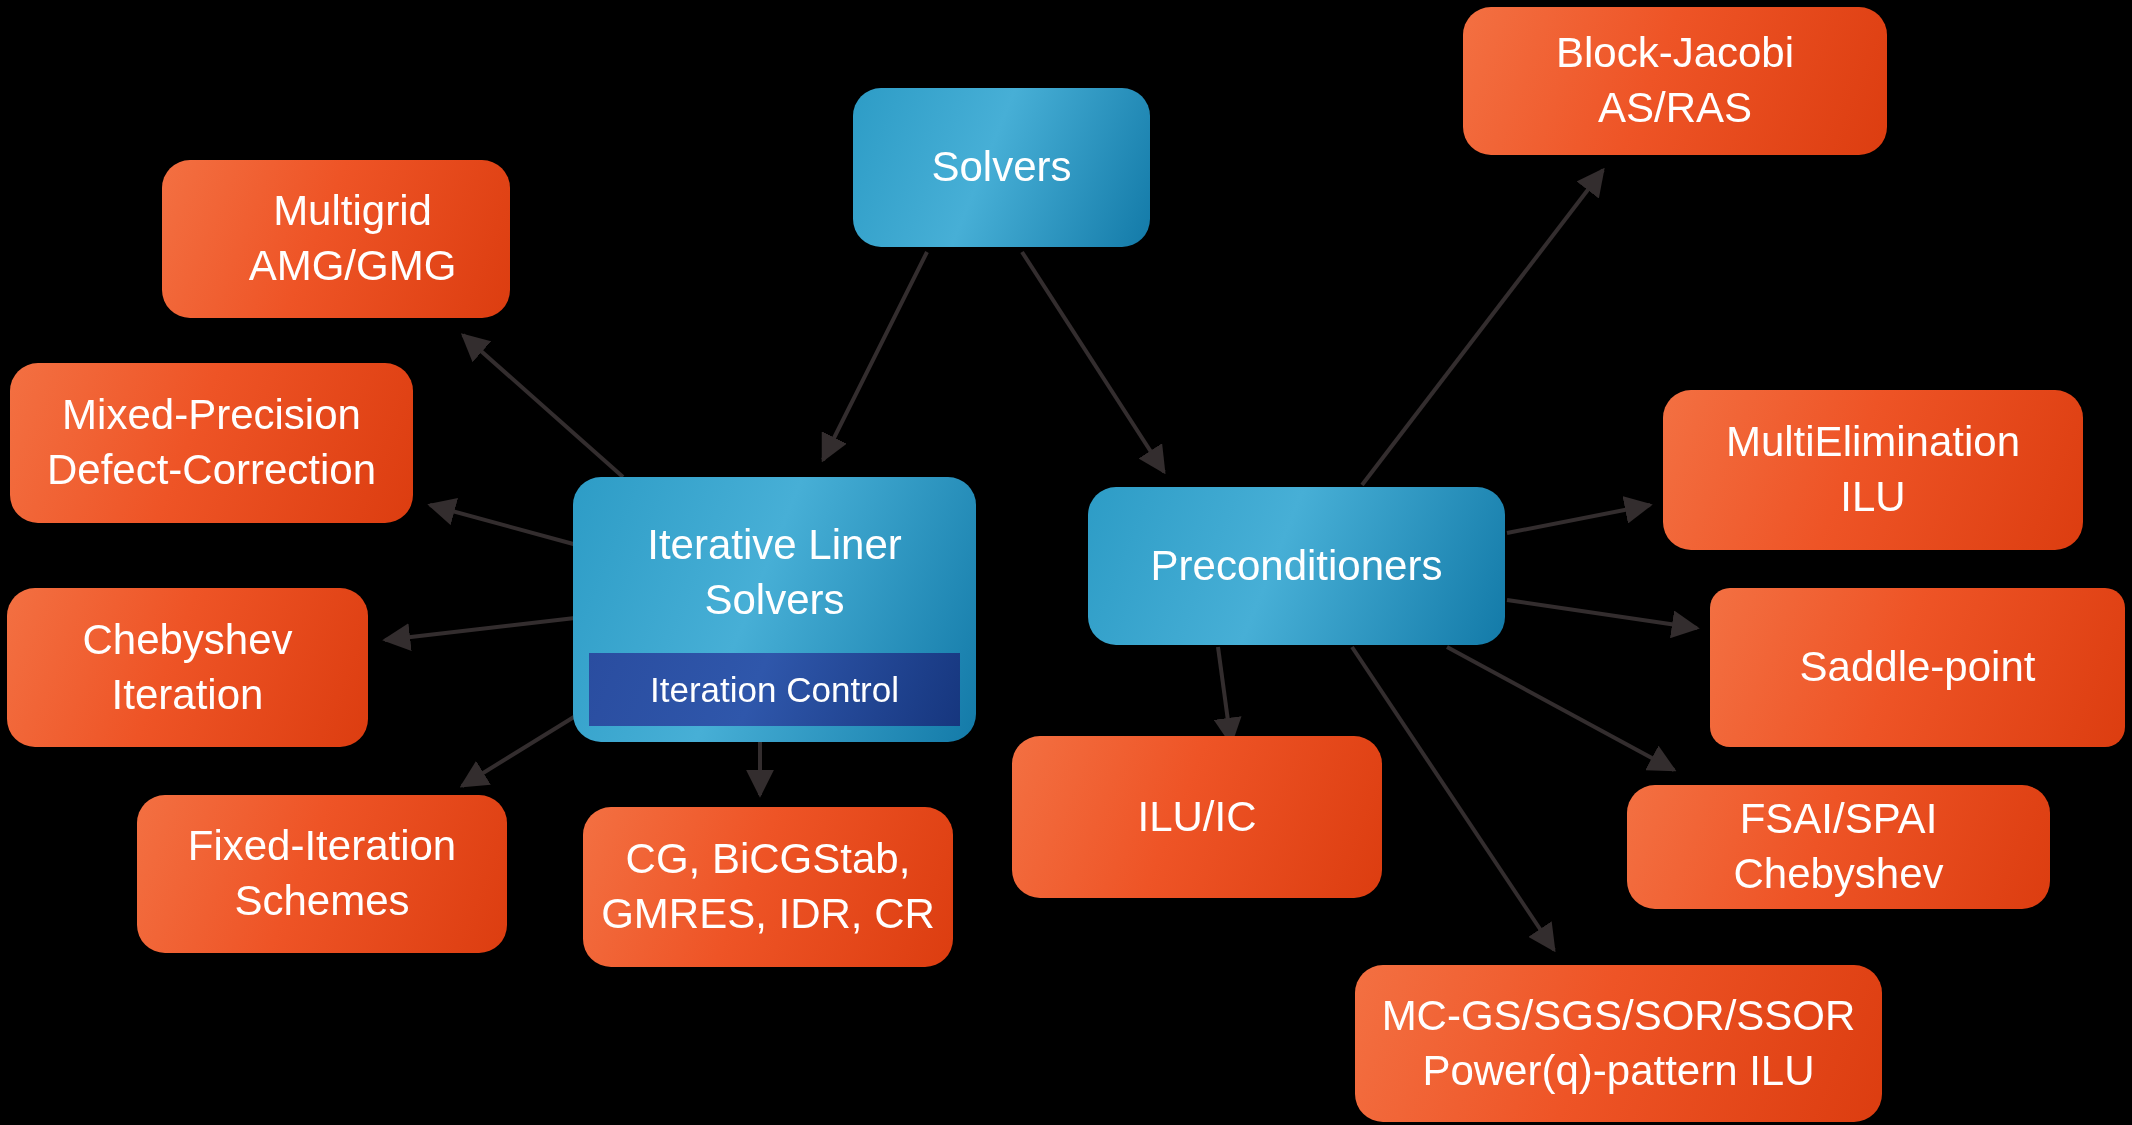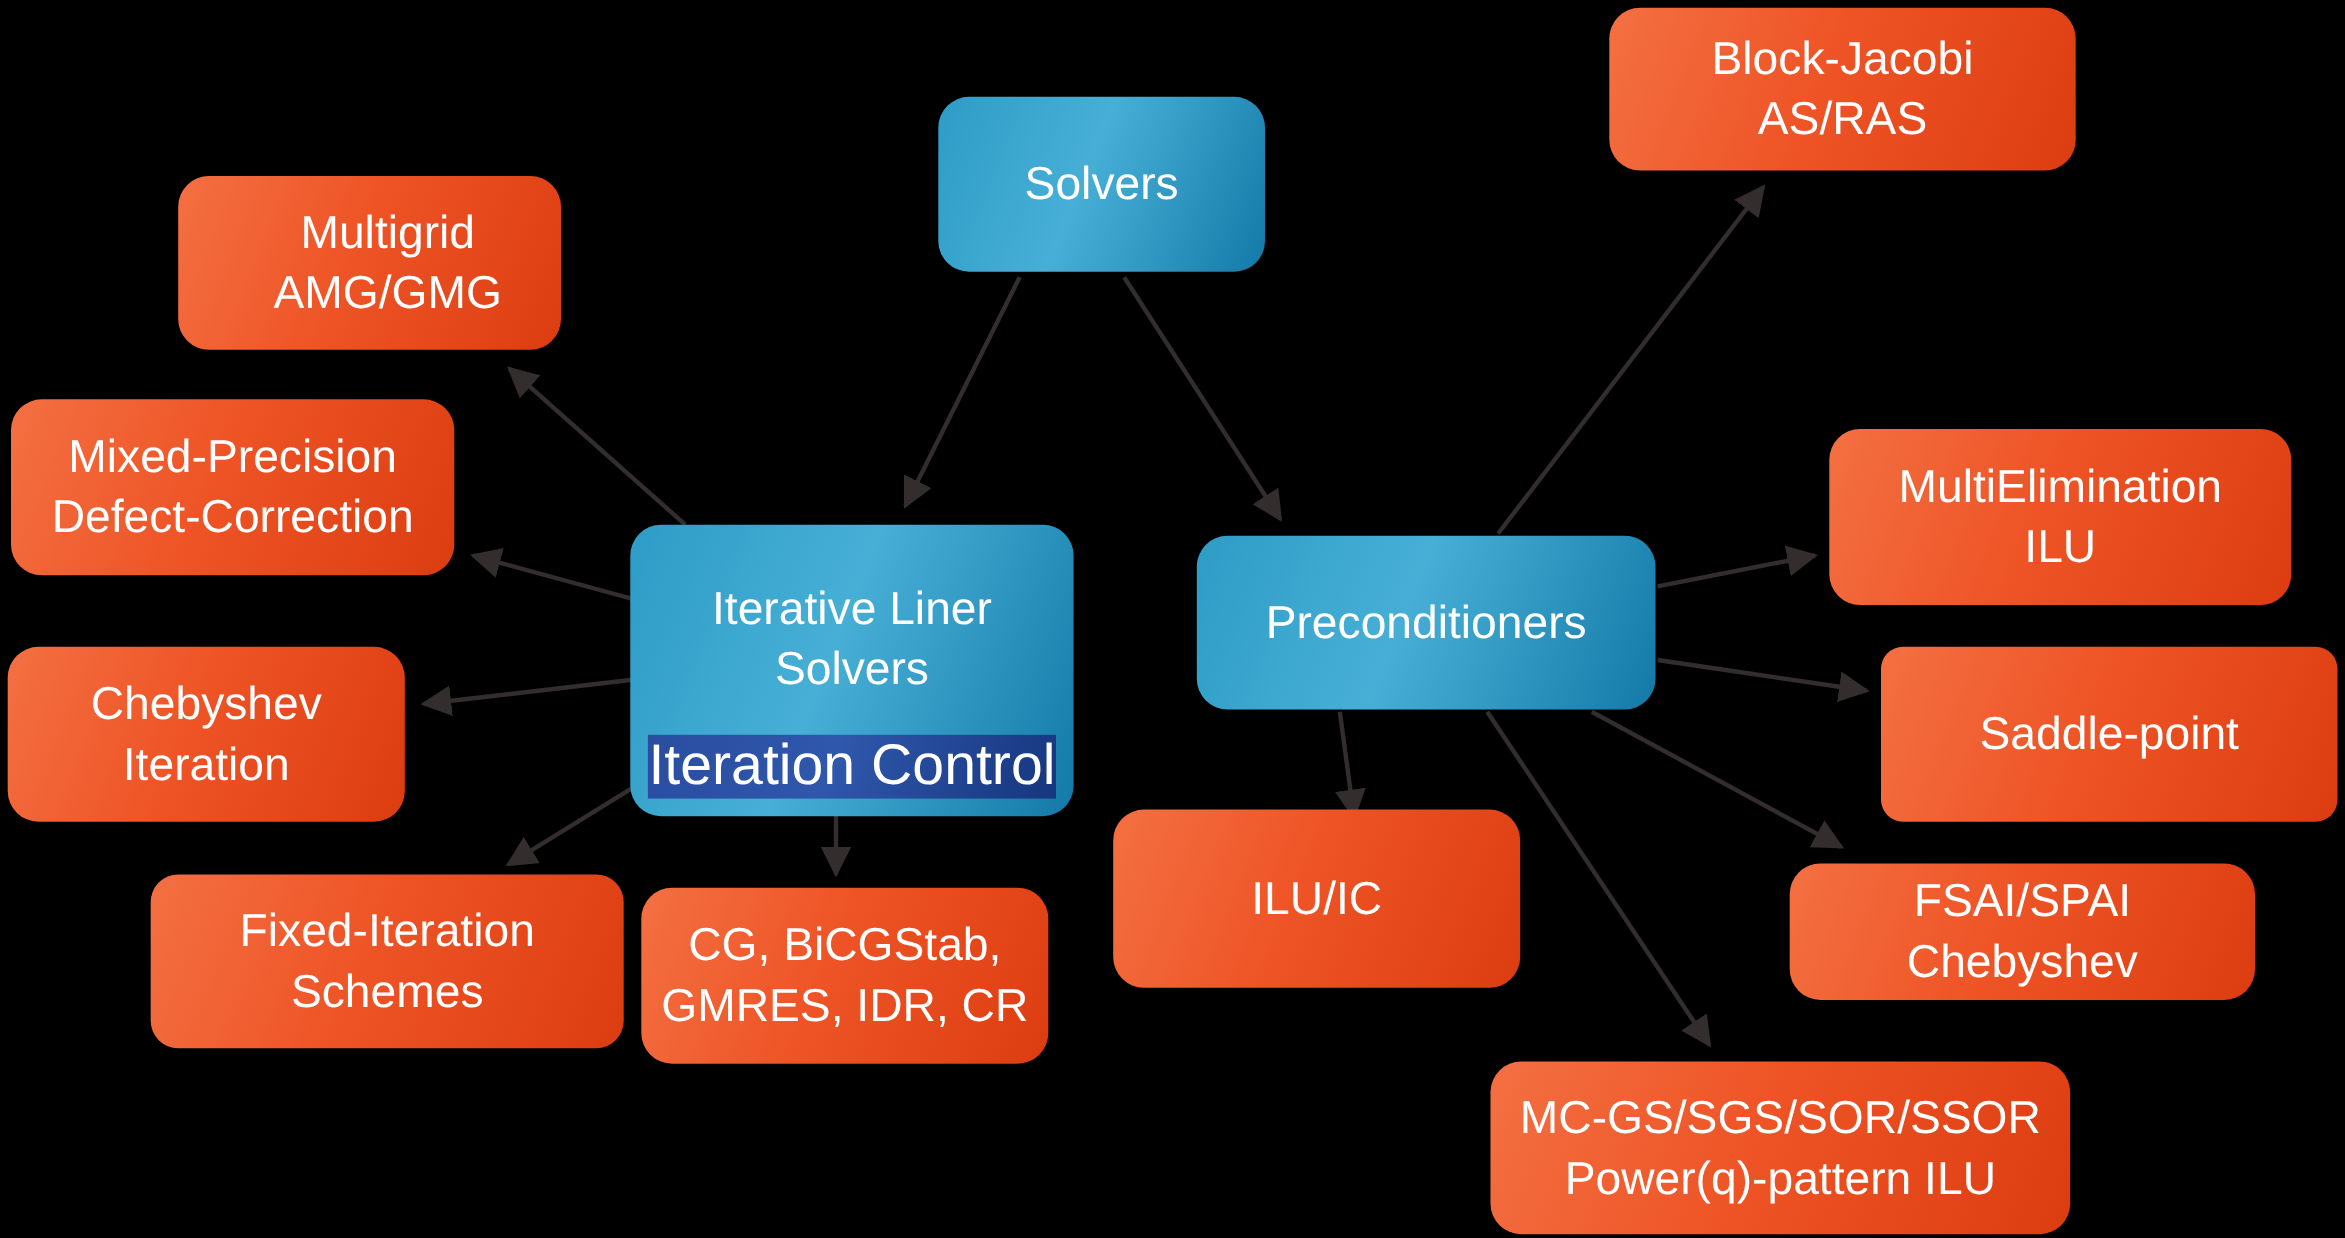--- a/index.html
+++ b/index.html
@@ -27,23 +27,23 @@
     background:linear-gradient(112deg,#2d9cc6 0%,#47afd6 45%,#137aa8 100%);
   }
   .node.ils{
     flex-direction:column;align-items:stretch;justify-content:flex-start;
     padding:16px;overflow:hidden;
   }
   .ils-main{
     flex:1;display:flex;align-items:center;justify-content:center;
   }
   .ils-band{
-    height:58px;display:flex;align-items:center;justify-content:center;
+    height:73px;display:flex;align-items:center;justify-content:center;
     background:linear-gradient(112deg,#2a4da0 0%,#2f57ab 45%,#16367e 100%);
-    font-size:52px;
+    font-size:35px;
   }
 </style>
 </head>
 <body>
 
 <div id="stage">
 
   <svg id="edges" viewBox="0 0 2132 1125">
     <defs>
       <marker id="arrowhead" viewBox="0 0 10 10" refX="9" refY="5" markerWidth="7" markerHeight="7" orient="auto-start-reverse">
@@ -82,21 +82,21 @@
   <div class="node orange" style="left:10px;top:363px;width:403px;height:160px;">
     <span>Mixed-Precision
 Defect-Correction</span>
   </div>
 
   <div class="node orange" style="left:7px;top:588px;width:361px;height:159px;">
     <span>Chebyshev
 Iteration</span>
   </div>
 
-  <div class="node orange" style="left:137px;top:795px;width:430px;height:158px;border-radius:25px;">
+  <div class="node orange" style="left:137px;top:795px;width:370px;height:158px;">
     <span>Fixed-Iteration
 Schemes</span>
   </div>
 
   <div class="node blue ils" style="left:573px;top:477px;width:371px;height:233px;">
     <div class="ils-main">
       <span>Iterative Liner
 Solvers</span>
     </div>
     <div class="ils-band">

